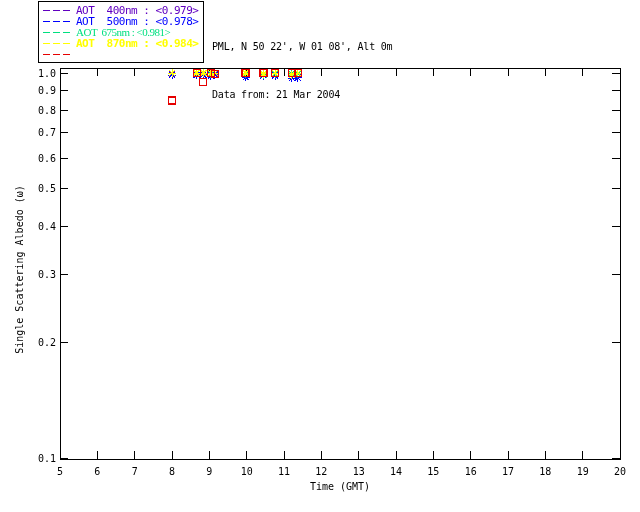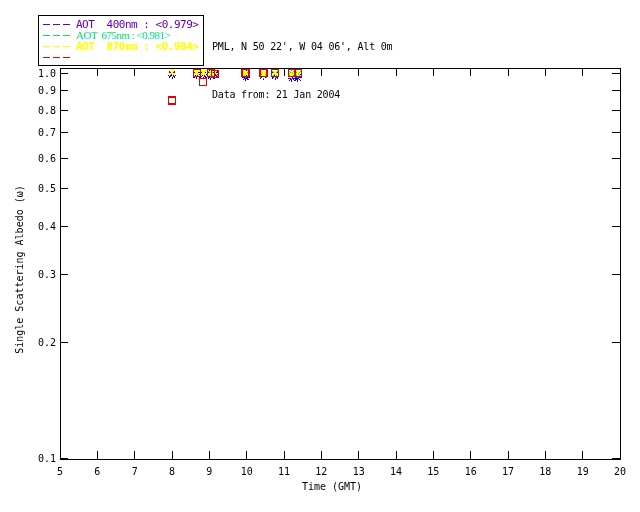--- a/index.html
+++ b/index.html
@@ -1,26 +1,26 @@
 <!DOCTYPE html>
 <html><head>
 <meta charset="utf-8">
 <style>
   html,body{margin:0;padding:0;background:#fff;}
   .stage{position:relative;width:640px;height:512px;background:#ffffff;
          font-family:"DejaVu Sans Mono","Liberation Mono",monospace;overflow:hidden;}
   .plot-svg{position:absolute;left:0;top:0;}
-  .legend{position:absolute;left:38px;top:15px;width:166px;box-sizing:border-box;
+  .legend{position:absolute;left:38px;top:1px;width:166px;box-sizing:border-box;
           border:1px solid #000;background:#fff;padding:3px 2px 2px 3px;}
   .legend-row{display:flex;align-items:center;height:11px;}
   .dash-sample{display:inline-block;width:29px;height:1px;margin:0 4px 0 1px;flex:none;}
   .legend-label{font-size:11px;letter-spacing:-0.5px;line-height:11px;white-space:pre;}
   .hdr{position:absolute;left:212px;top:7px;font-size:10px;line-height:16px;color:#000;
        letter-spacing:-0.2px;white-space:pre;}
-  .xlabel{position:absolute;left:32px;top:481px;width:600px;text-align:center;
+  .xlabel{position:absolute;left:40px;top:481px;width:600px;text-align:center;
           font-size:10px;color:#000;}
   .ylabel{position:absolute;left:-131px;top:264px;width:300px;text-align:center;
           font-size:10px;color:#000;transform:rotate(-90deg);}
 </style>
 </head>
 <body>
 
 <div class="stage">
 
   <svg class="plot-svg" id="plot-svg" width="640" height="512" shape-rendering="crispEdges">
@@ -154,32 +154,36 @@
       <rect x="288.34000000000003" y="69.83474160436212" width="7" height="7" fill="none" stroke="#E60000" stroke-width="1.2"></rect>
       <rect x="294.3133333333333" y="69.5" width="7" height="7" fill="none" stroke="#E60000" stroke-width="1.2"></rect>
     </svg>
 
   <div class="legend" id="legend">
       <div class="legend-row">
         <span class="dash-sample" style="background: repeating-linear-gradient(90deg, rgb(96, 0, 192) 0px, rgb(96, 0, 192) 7px, transparent 7px, transparent 10px);"></span>
         <span class="legend-label" style="color: rgb(96, 0, 192);">AOT  400nm : &lt;0.979&gt;</span>
       </div>
       <div class="legend-row">
+        <span class="dash-sample" style="background: repeating-linear-gradient(90deg, rgb(0, 0, 255) 0px, rgb(0, 0, 255) 7px, transparent 7px, transparent 10px);"></span>
+        <span class="legend-label" style="color: rgb(0, 0, 255);">AOT  500nm : &lt;0.978&gt;</span>
+      </div>
+      <div class="legend-row">
         <span class="dash-sample" style="background: repeating-linear-gradient(90deg, rgb(0, 224, 128) 0px, rgb(0, 224, 128) 7px, transparent 7px, transparent 10px);"></span>
         <span class="legend-label" style="color: rgb(0, 224, 128); font-family: Liberation Serif, serif;">AOT  675nm : &lt;0.981&gt;</span>
       </div>
       <div class="legend-row">
         <span class="dash-sample" style="background: repeating-linear-gradient(90deg, rgb(255, 255, 0) 0px, rgb(255, 255, 0) 7px, transparent 7px, transparent 10px);"></span>
         <span class="legend-label" style="color: rgb(255, 255, 0); font-weight: bold;">AOT  870nm : &lt;0.984&gt;</span>
       </div>
       <div class="legend-row">
         <span class="dash-sample" style="background: repeating-linear-gradient(90deg, rgb(230, 0, 0) 0px, rgb(230, 0, 0) 7px, transparent 7px, transparent 10px);"></span>
       </div>
     </div>
 
   <div class="hdr">
-    <div>PML, N 50 22', W 04 06', Alt 0m</div>
-    <div>Data from: 21 Jan 2004</div>
+    <div>PML, N 50 22', W 01 08', Alt 0m</div>
+    <div>Data from: 21 Mar 2004</div>
   </div>
 
   <div class="xlabel">Time (GMT)</div>
   <div class="ylabel">Single Scattering Albedo (ω)</div>
 </div>
 
 </body></html>

